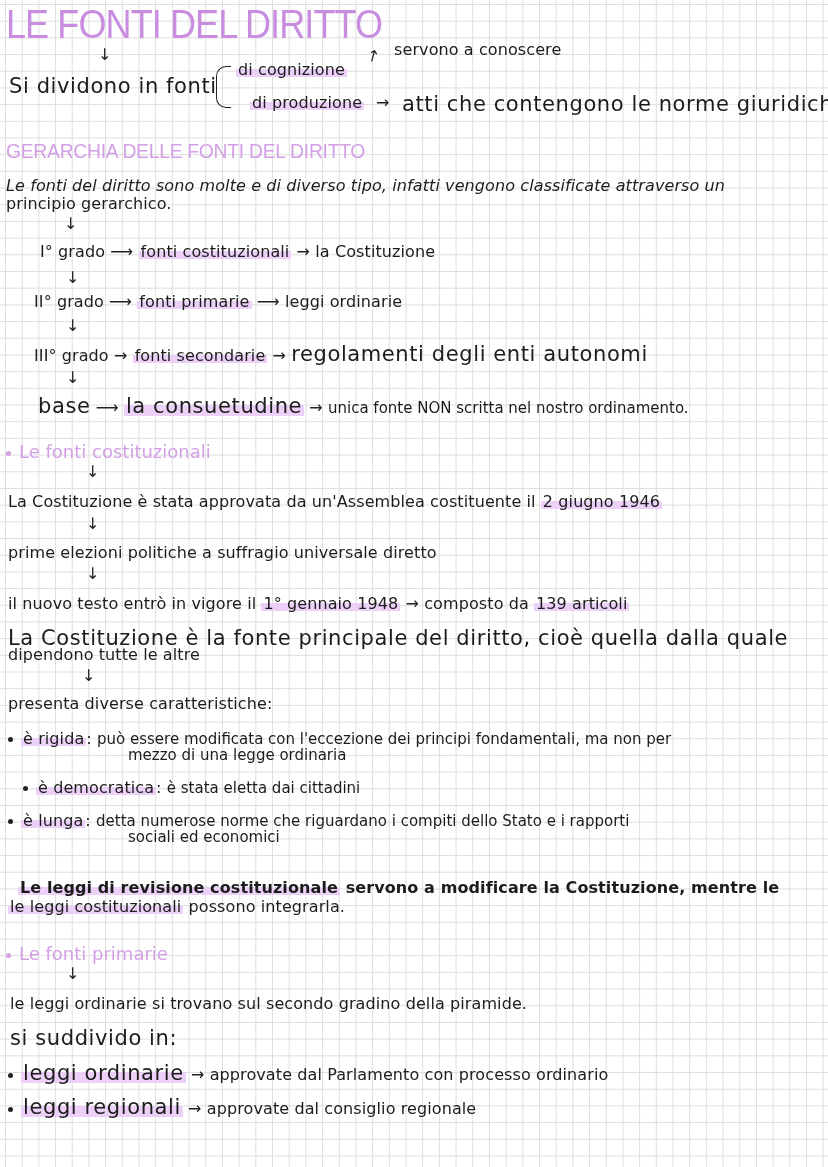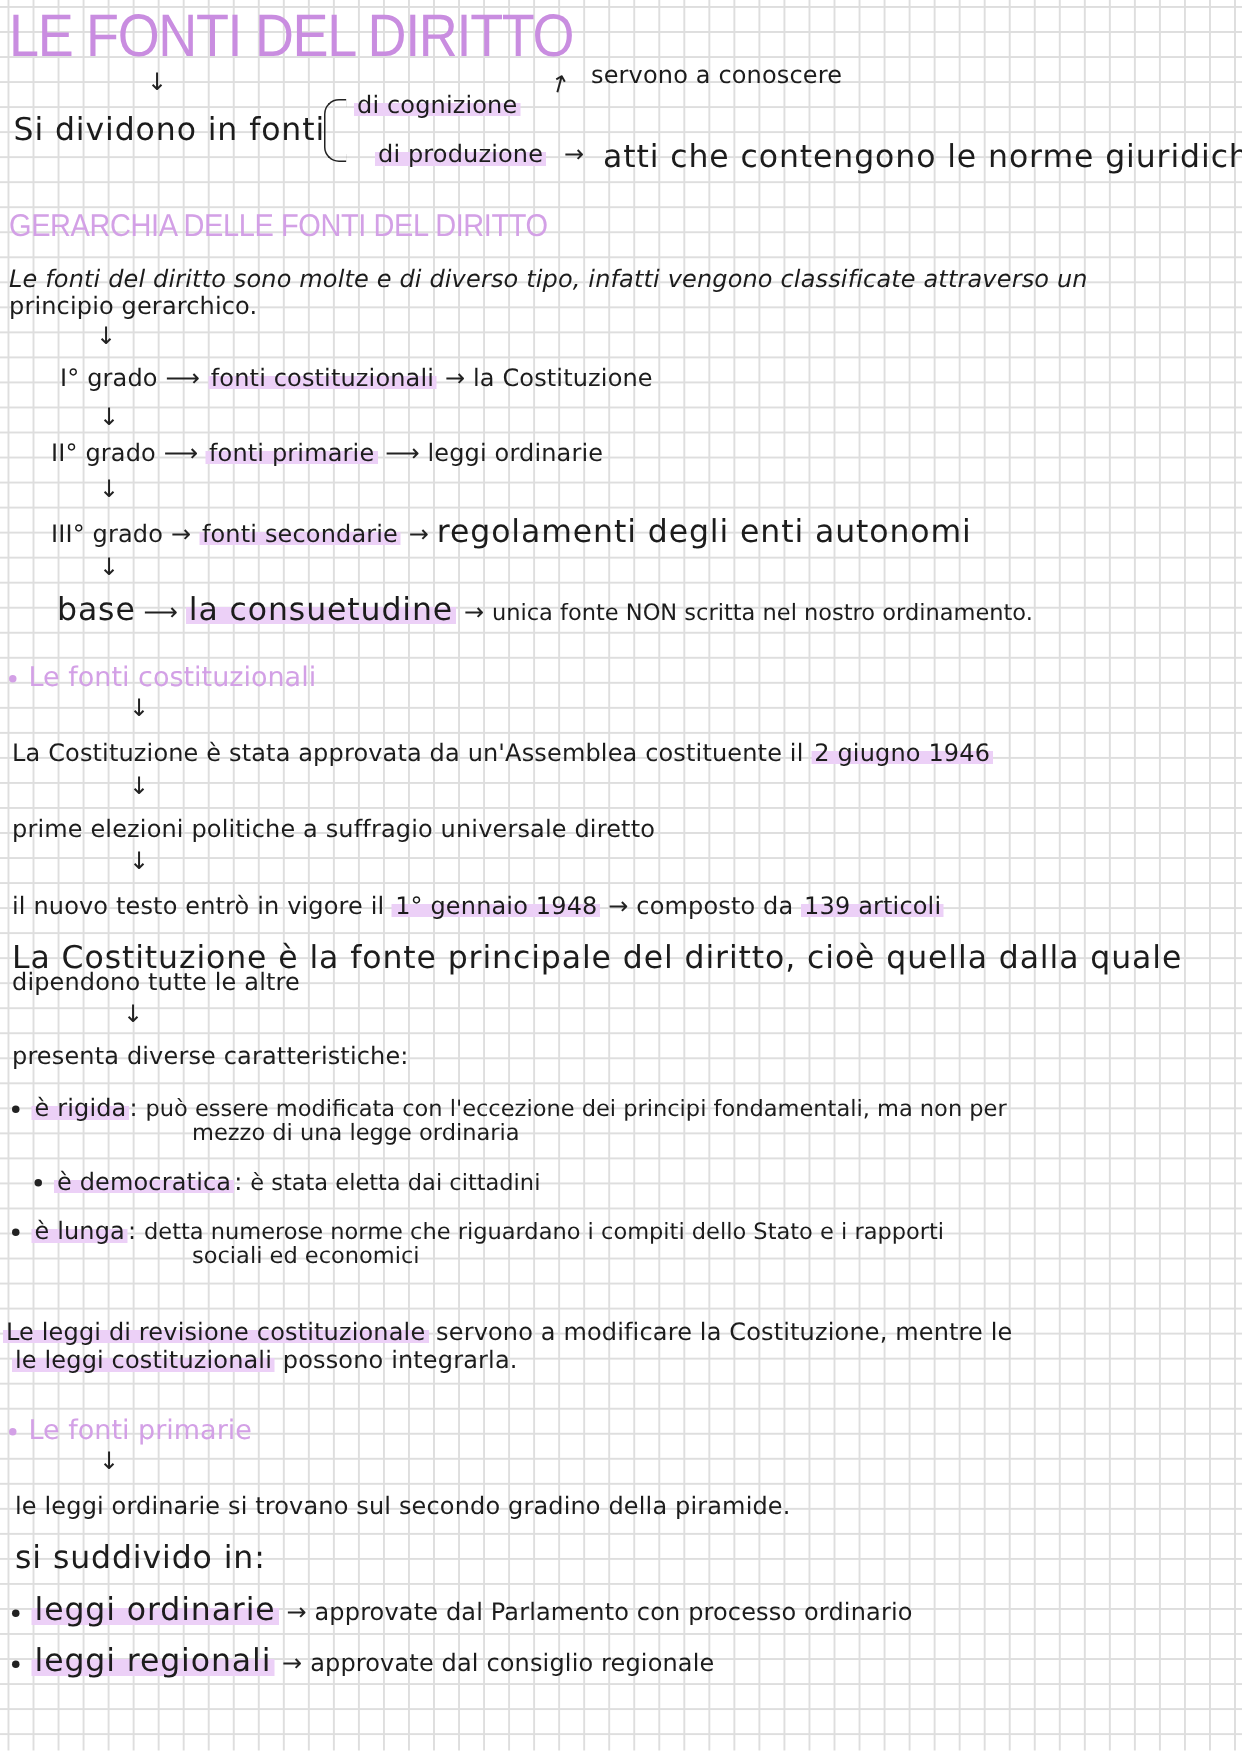--- a/index.html
+++ b/index.html
@@ -128,21 +128,21 @@
 
 <div class="abs t" style="left:23px; top:778px;">
   <span class="bullet"></span><span class="hl">è democratica</span><span>: </span><span class="t-sm">è stata eletta dai cittadini</span>
 </div>
 
 <div class="abs t" style="left:8px; top:811px;">
   <span class="bullet"></span><span class="hl">è lunga</span><span>: </span><span class="t-sm">detta numerose norme che riguardano i compiti dello Stato e i rapporti</span>
 </div>
 <div class="abs t-sm" style="left:128px; top:828px;">sociali ed economici</div>
 
-<div class="abs t" style="left:2px; top:878px;">
+<div class="abs t" style="left:18px; top:878px;font-weight:bold;">
   <span class="hl">Le leggi di revisione costituzionale</span>
   <span>servono a modificare la Costituzione, mentre le</span>
 </div>
 <div class="abs t" style="left:8px; top:897px;">
   <span class="hl">le leggi costituzionali</span>
   <span>possono integrarla.</span>
 </div>
 
 <div class="abs sub" style="left:6px; top:943px;"><span class="bullet pink"></span><span>Le fonti primarie</span></div>
 <div class="abs down" style="left:66px; top:966px;">↓</div>

